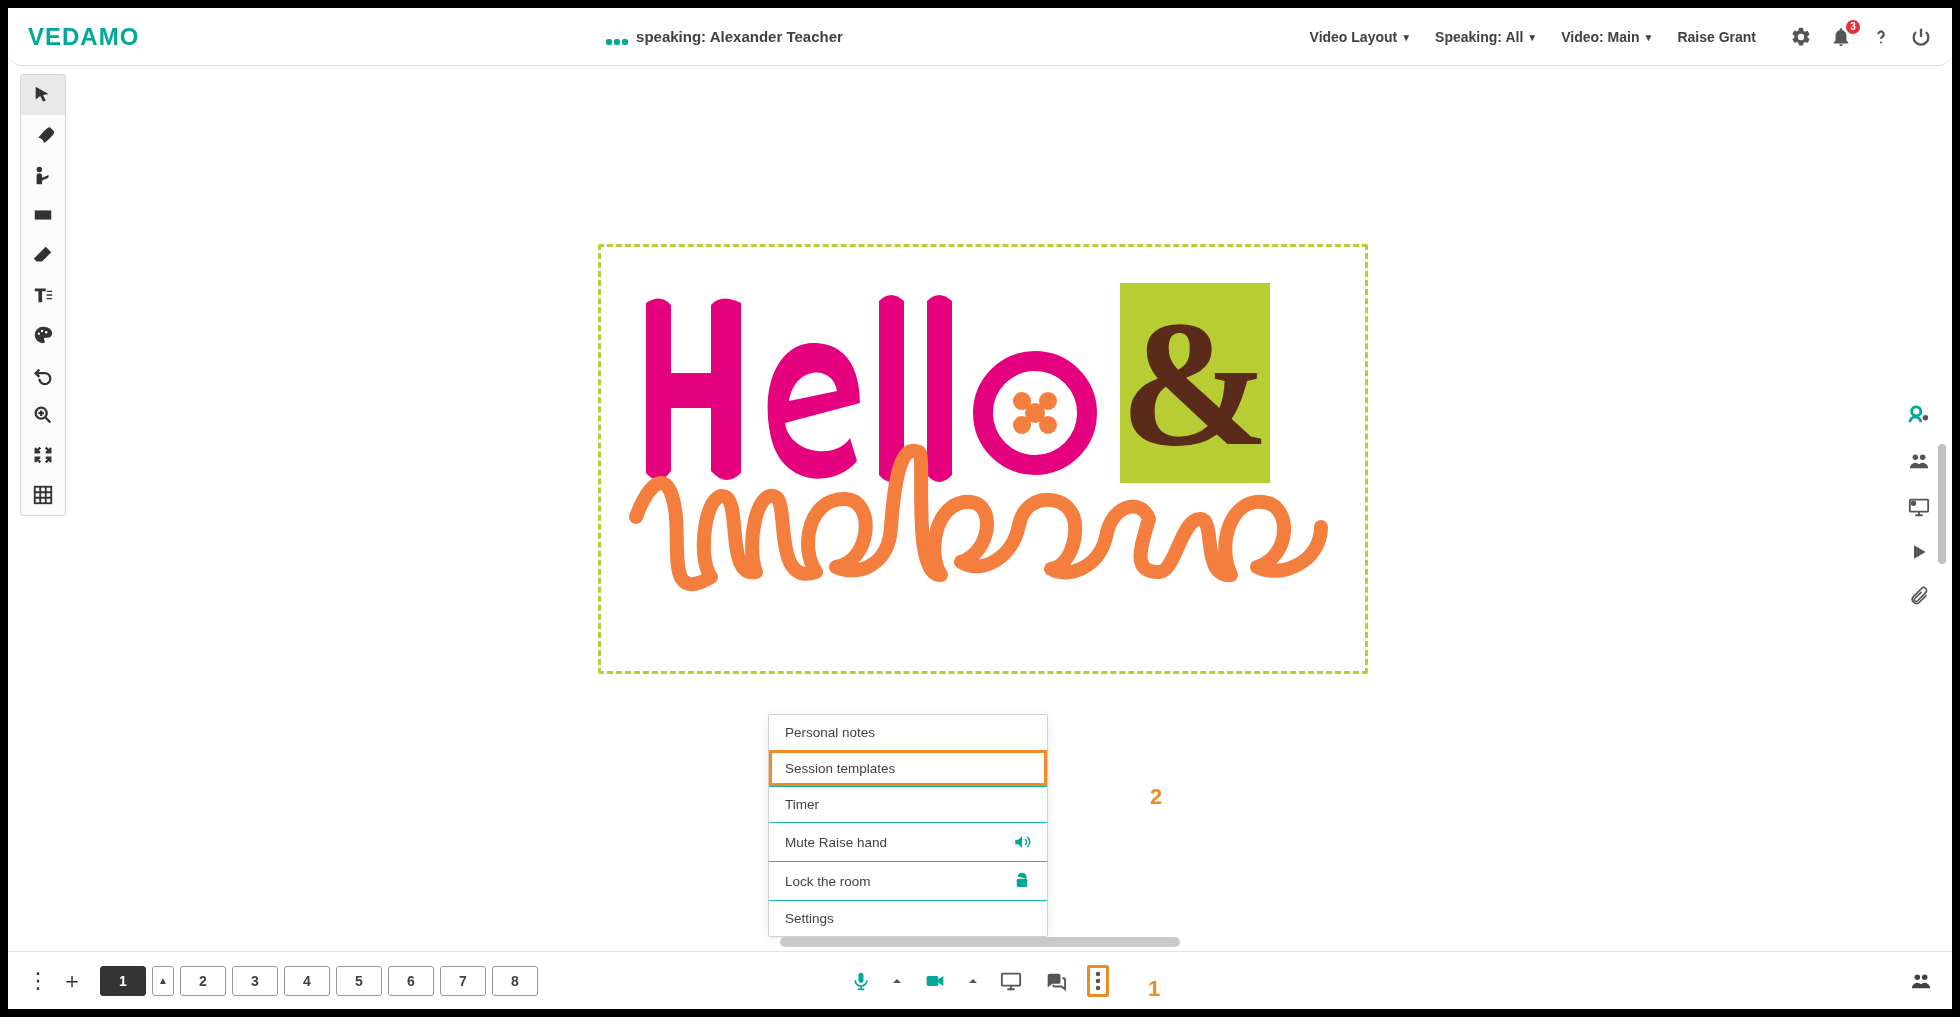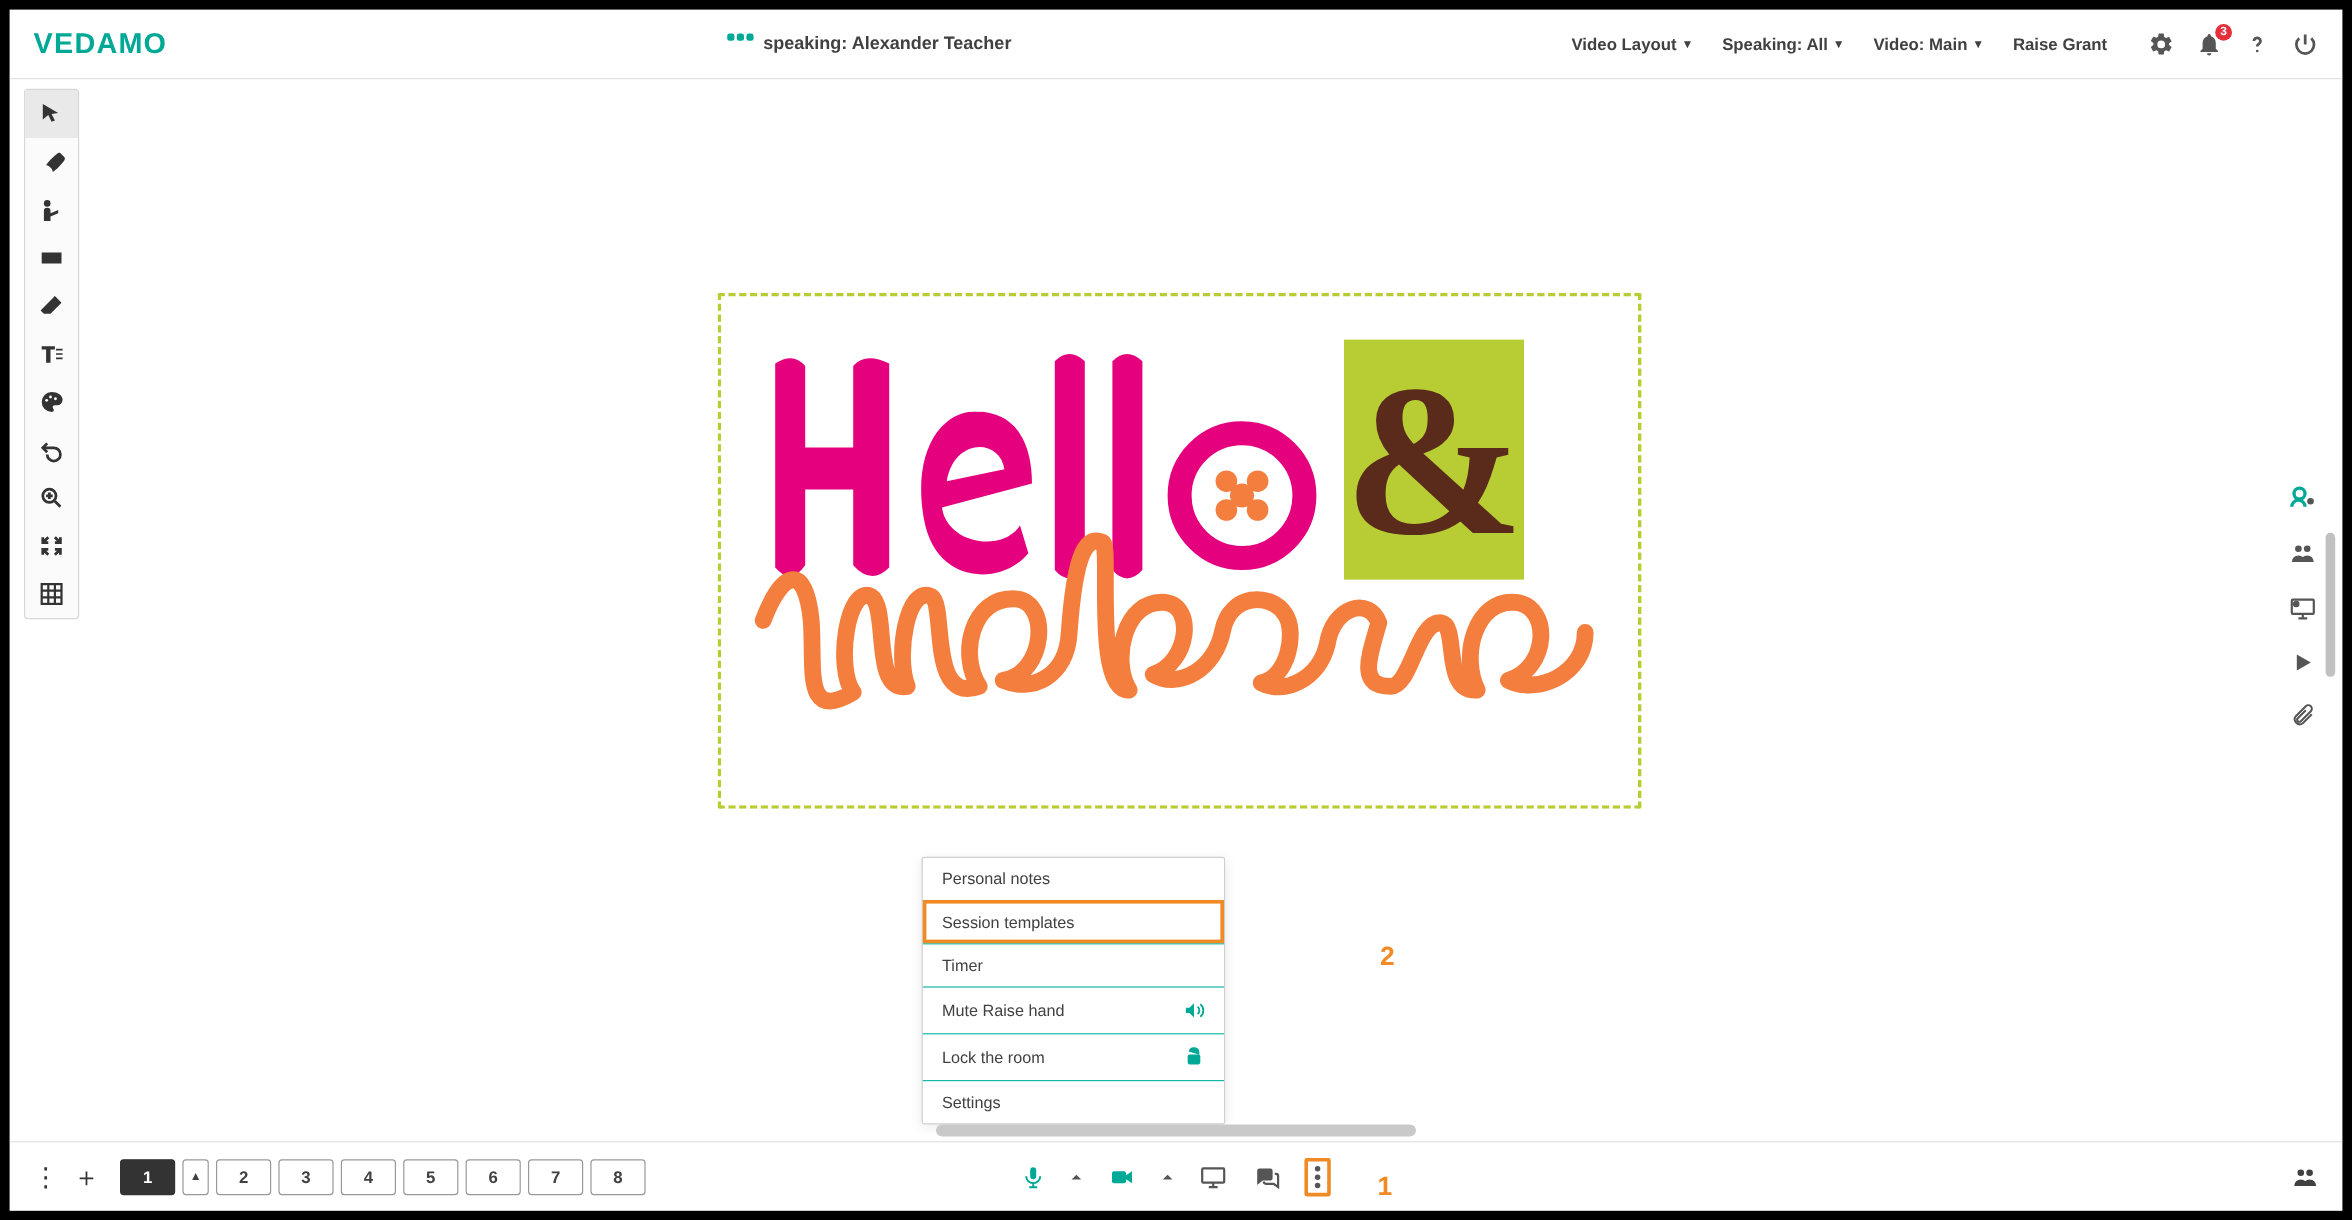--- a/index.html
+++ b/index.html
@@ -26,23 +26,24 @@
     border: 8px solid #000;
     position: relative; overflow: hidden;
     background: #fff;
   }
 
   
   .header {
     position: absolute; top: 0; left: 0; right: 0; height: 58px;
     display: flex; align-items: center; padding: 0 20px;
     border-bottom: 1px solid var(--border-gray);
+    border-radius: 14px;
   }
   .logo { color: var(--teal); font-weight: 800; font-size: 24px; letter-spacing: 1px; }
-  .header-center { flex: 1; display: flex; justify-content: center; align-items: flex-start; gap: 8px; }
+  .header-center { flex: 1; display: flex; justify-content: center; align-items: flex-end; gap: 8px; }
   .speak-dots { display: inline-flex; gap: 2px; }
   .speak-dots span { width: 6px; height: 6px; border-radius: 2px; background: var(--teal); display: inline-block; }
   .speaking-text { font-weight: 700; font-size: 15px; }
   .header-right { display: flex; align-items: center; gap: 24px; font-weight: 700; font-size: 14px; justify-content: space-between; }
   .hmenu { display: flex; align-items: center; gap: 4px; cursor: pointer; }
   .caret { font-size: 10px; position: relative; top: 1px; }
   .hicons { display: flex; align-items: center; gap: 18px; margin-left: 10px; }
   .hicons .ico { width: 22px; height: 22px; display: flex; align-items: center; justify-content: center; color: #555; position: relative; }
   .badge { position: absolute; top: -6px; right: -8px; background: var(--red-badge); color: #fff; border-radius: 8px; min-width: 14px; padding: 0 4px; font-size: 10px; font-weight: 700; line-height: 14px; text-align: center; }
 
@@ -83,21 +84,21 @@
   .H,.e,.l,.l2 { fill: var(--pink); }
   .o-outline { fill: none; stroke: var(--pink); stroke-width: 20; }
   .o-dots { fill: none; stroke: #fff; stroke-dasharray: 6 6; stroke-width: 3; }
   .o-flower { fill: var(--script-orange); }
   .amp-wrap { width: 150px; height: 200px; background: var(--amp-green); display: flex; align-items: center; justify-content: center; margin-left: 6px; }
   .amp { font-family: Georgia, serif; font-weight: 900; font-size: 180px; color: var(--amp-brown); }
   .welcome { position: absolute; top: 180px; left: 20px; width: 720px; }
 
   
   .popup {
-    position: absolute; left: 760px; bottom: 72px; width: 253px;
+    position: absolute; left: 760px; bottom: 72px; width: 280px;
     background: #fff; border: 1px solid #d0d0d0; border-radius: 2px;
     box-shadow: 0 2px 10px rgba(0,0,0,.08);
   }
   .popup .row {
     padding: 10px 16px; border-top: 1px solid #14b8a6; font-size: 13.5px;
     display: flex; justify-content: space-between; align-items: center; cursor: pointer;
   }
   .popup .row:first-child { border-top: none; }
   .popup .row.hl { outline: 3px solid var(--orange); outline-offset: -3px; }
   .popup .row .picon { color: var(--teal); }

